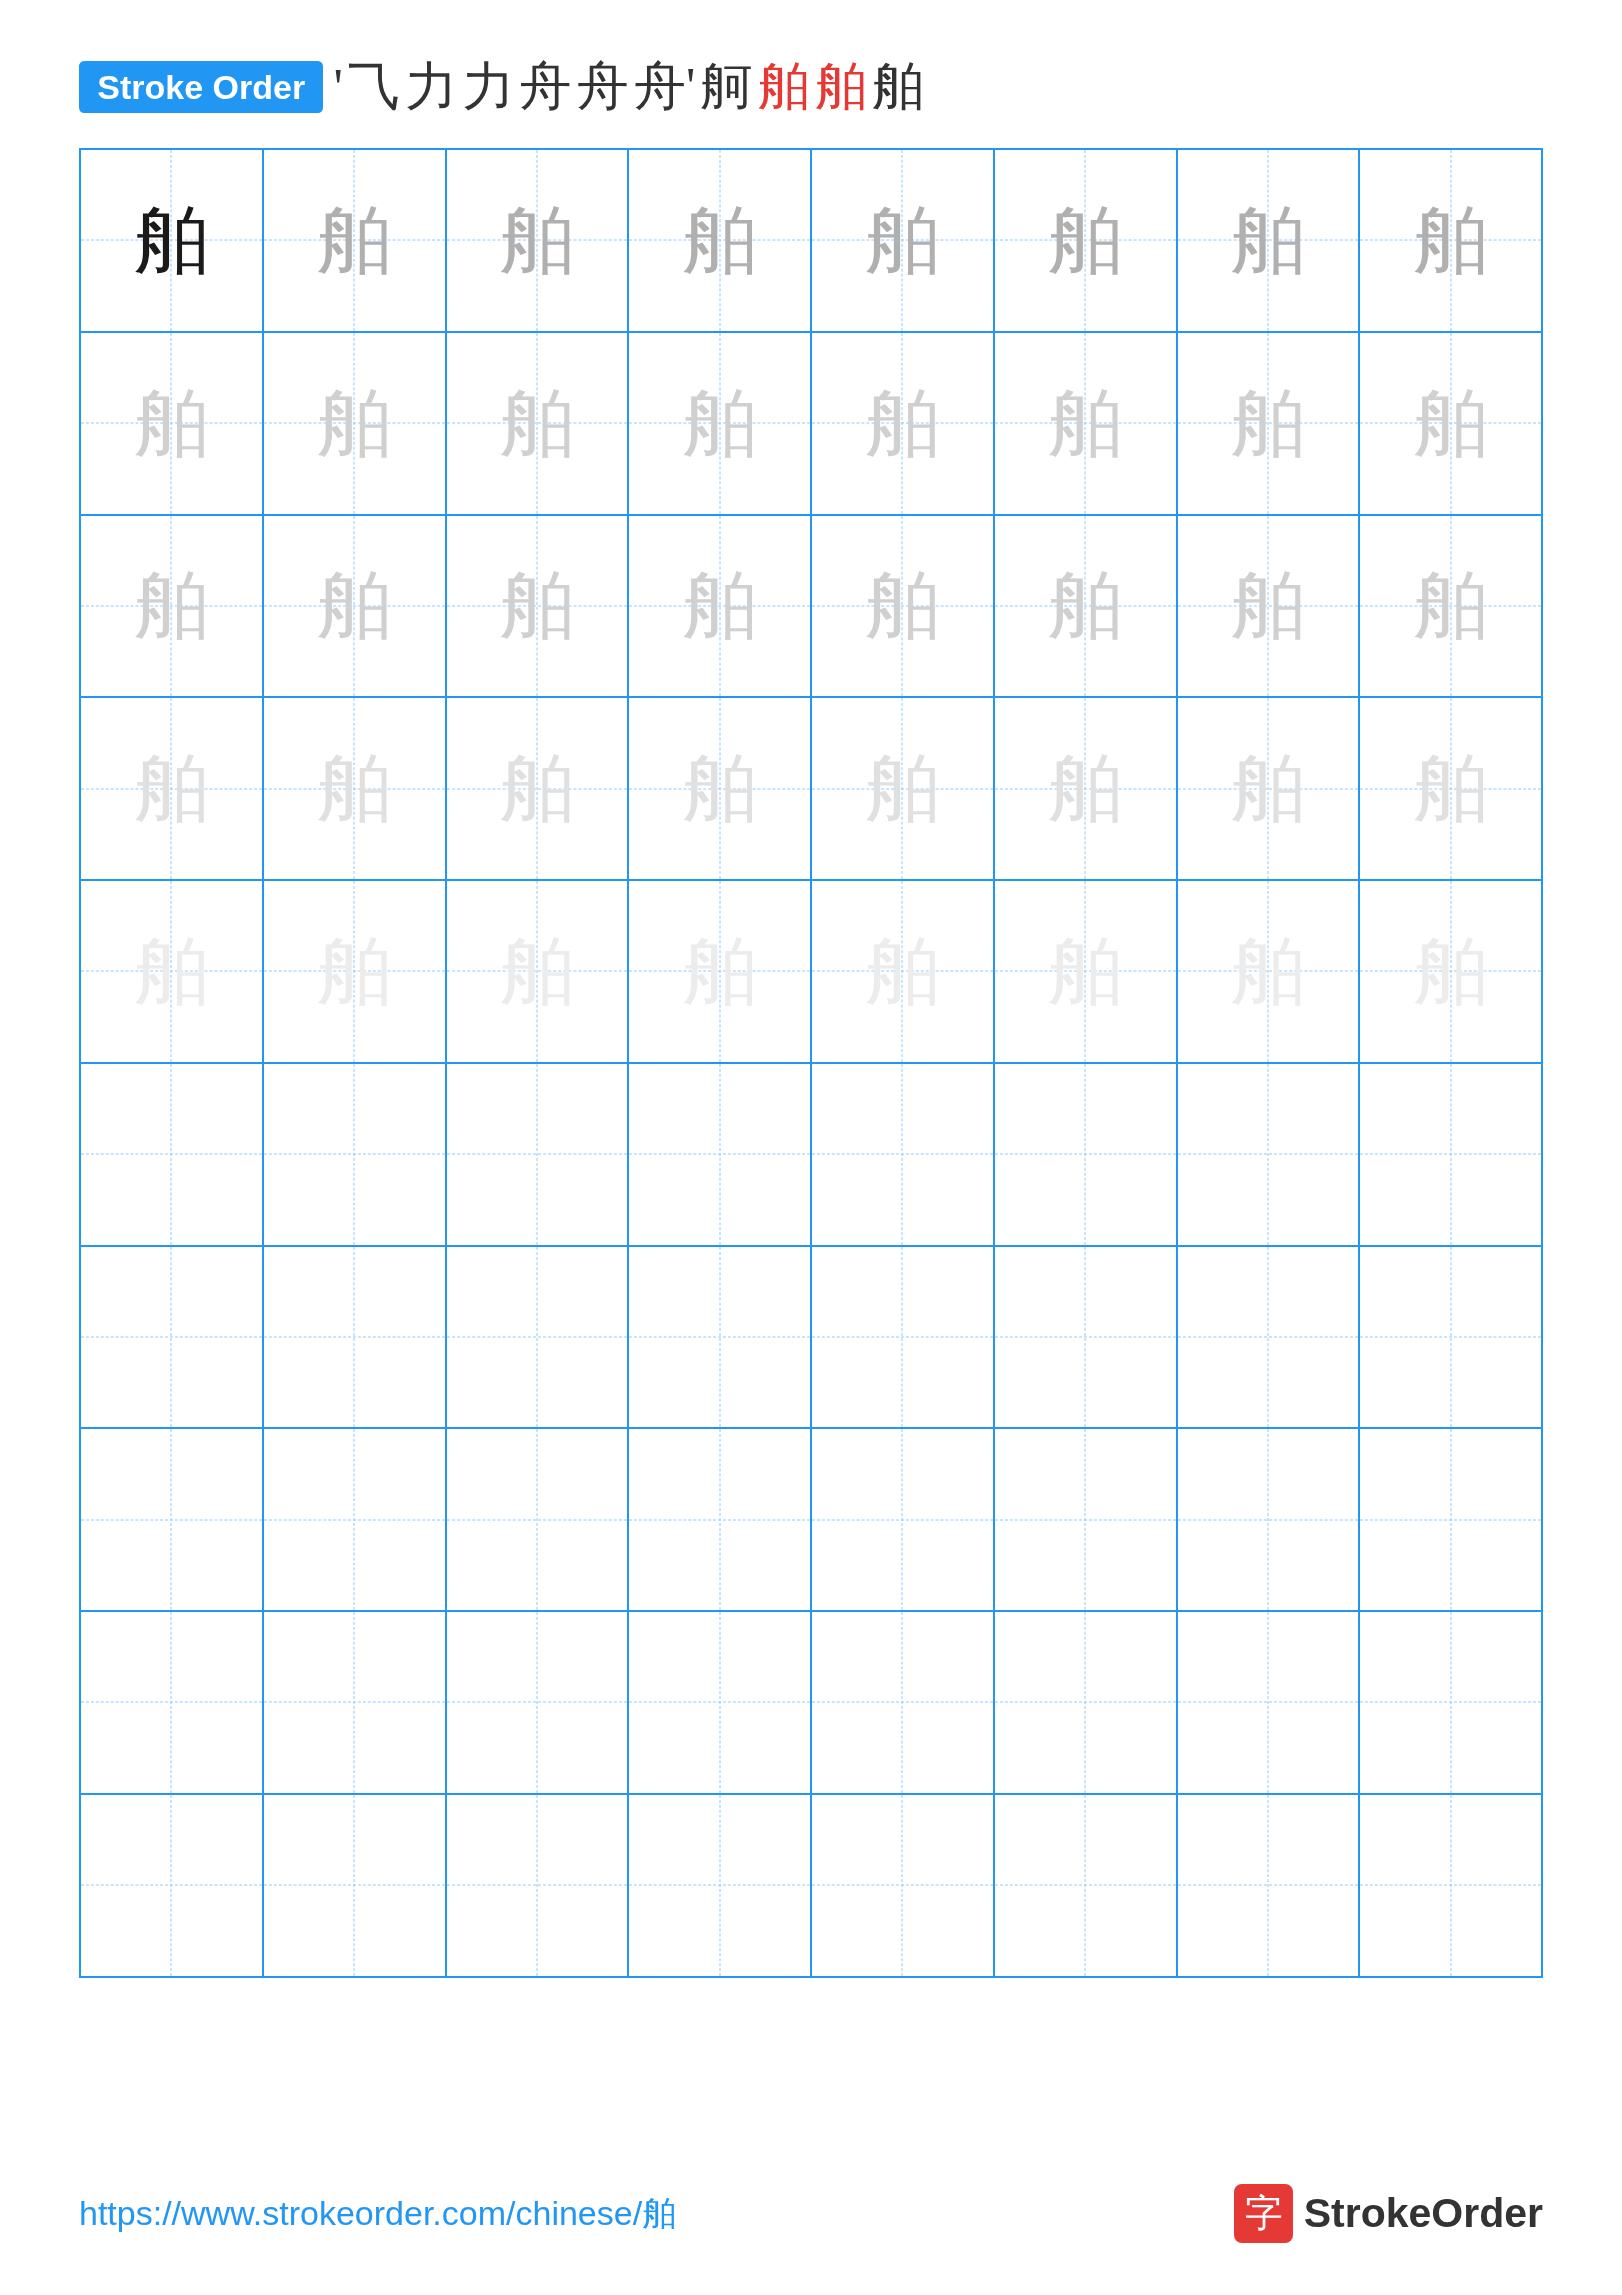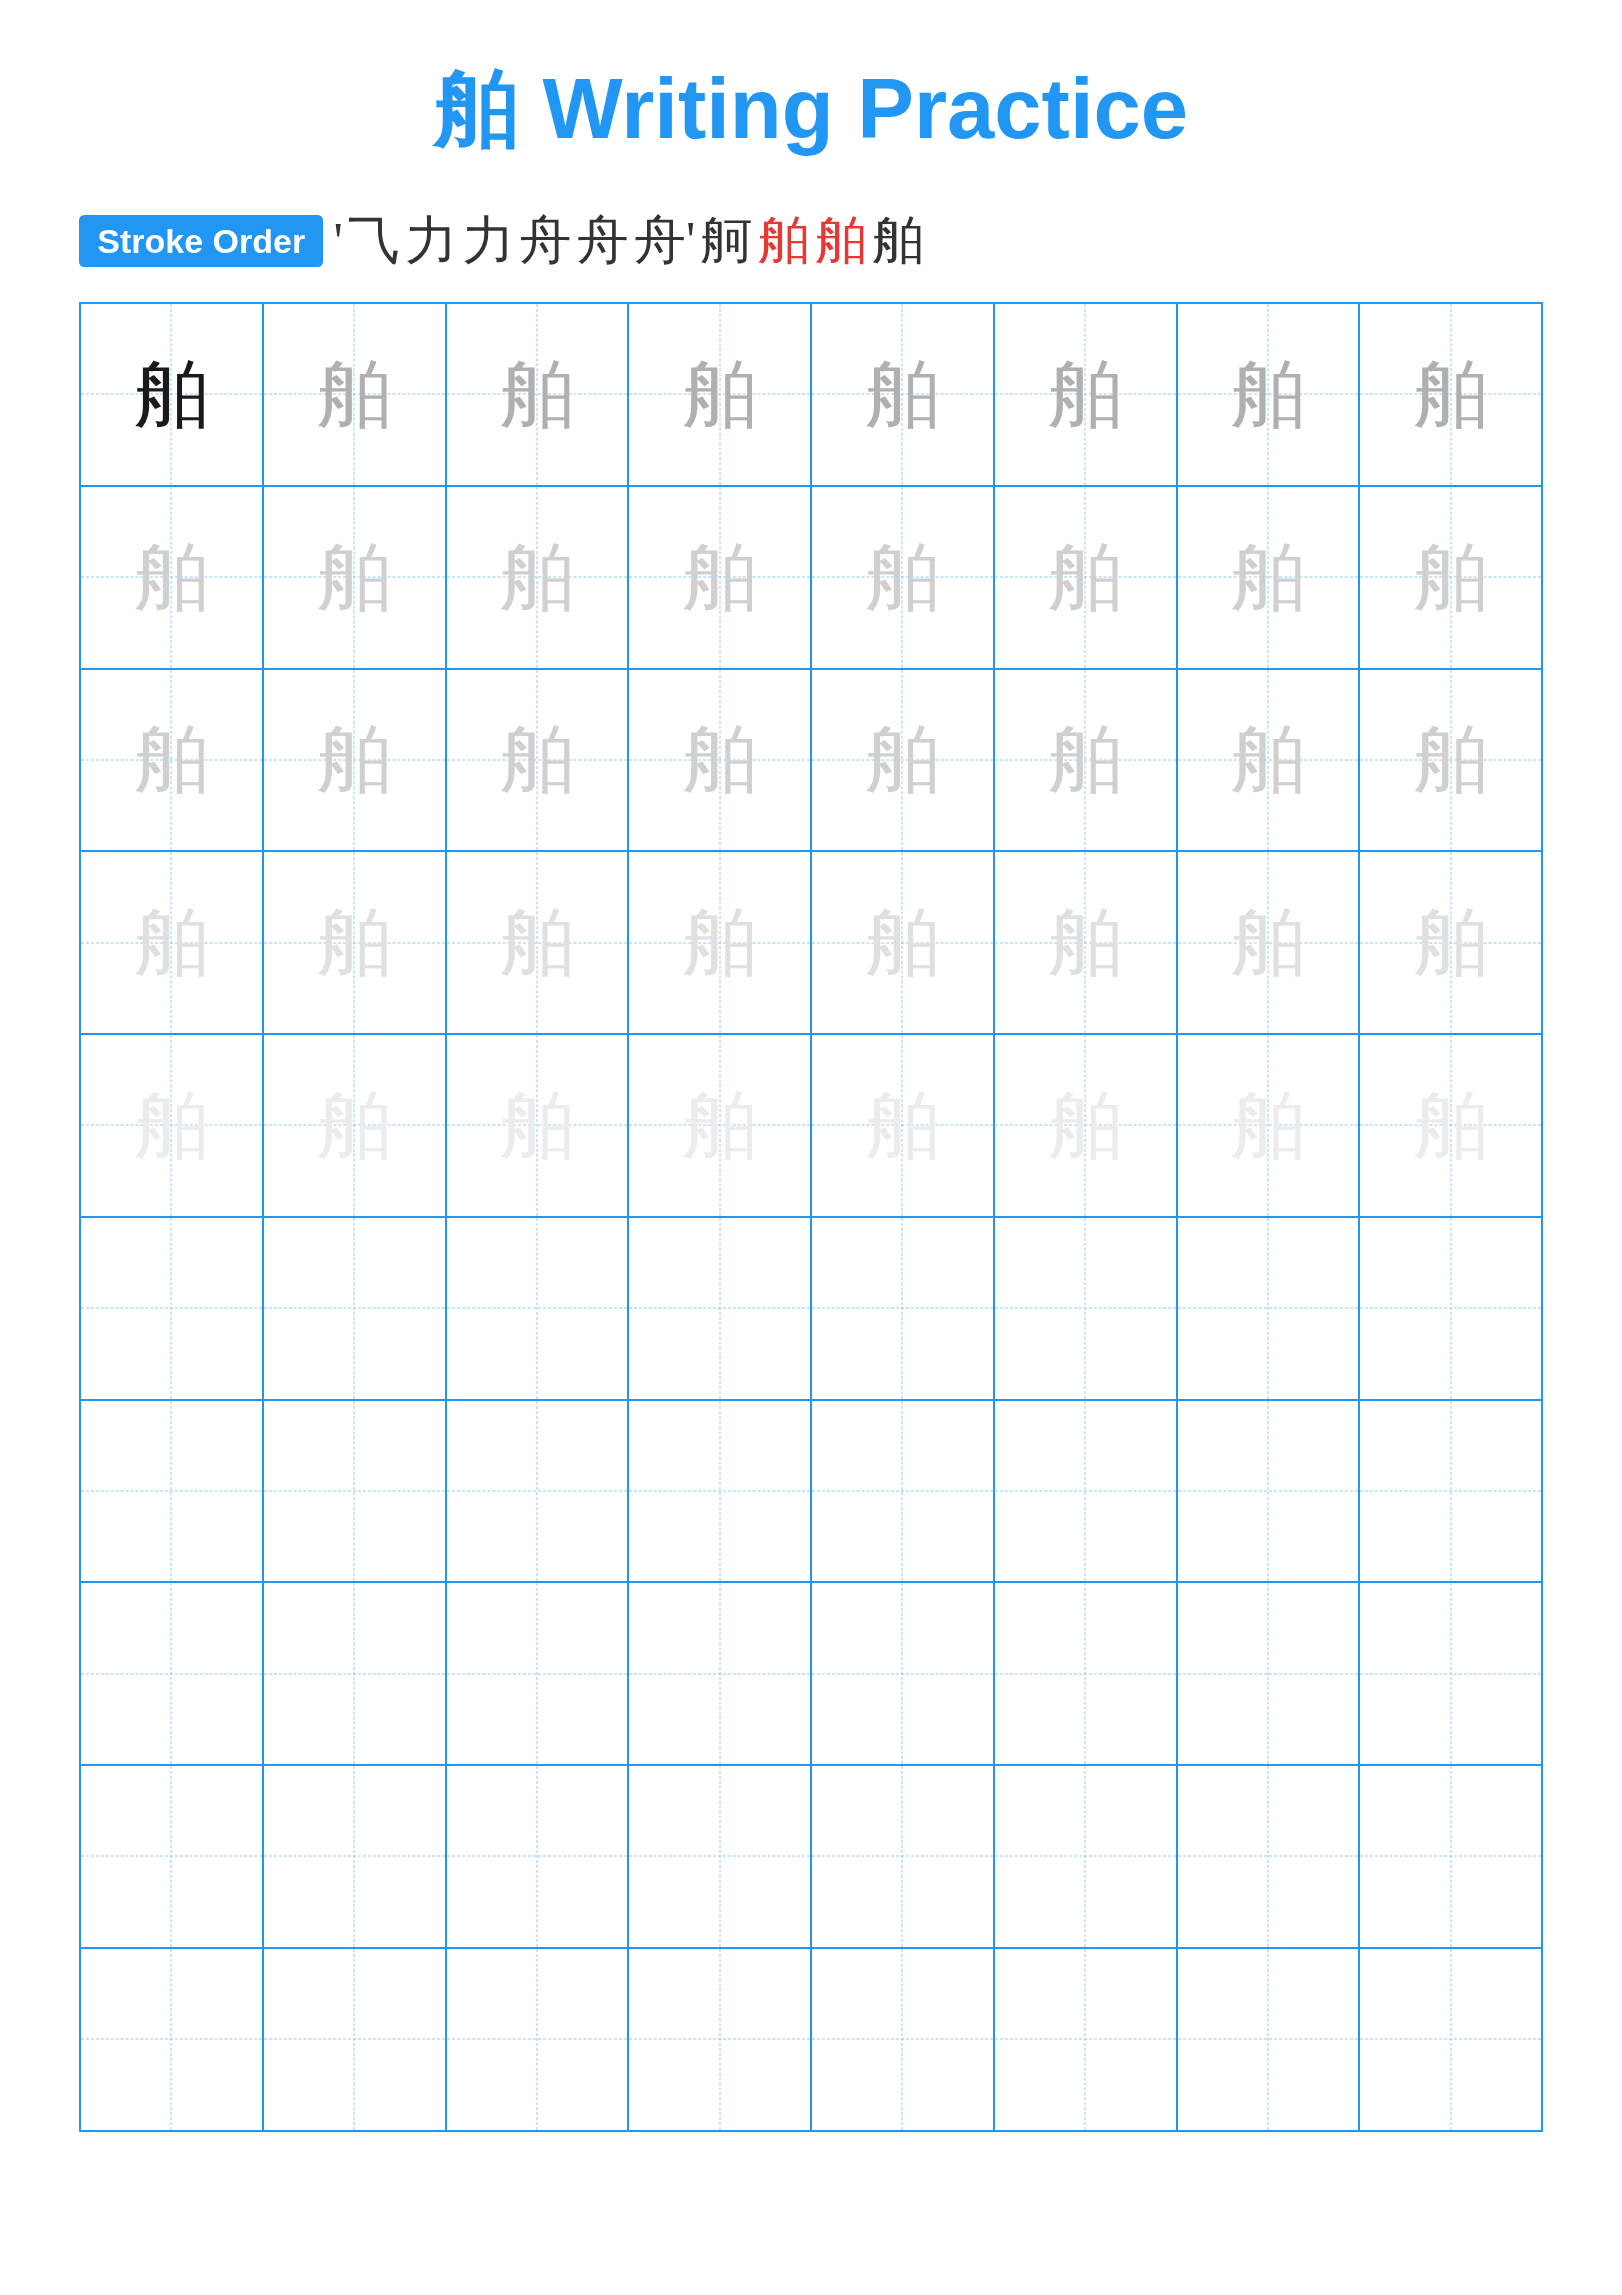--- a/index.html
+++ b/index.html
@@ -178,21 +178,20 @@
       font-family: sans-serif;
       font-weight: bold;
       color: #333;
     }
   </style>
 </head>
 <body>
 
 <div class="page">
 
-  <h1 class="title">舶 Writing Practice</h1>
 
   <div class="stroke-order-row">
     <span class="stroke-order-badge">Stroke Order</span>
     <div class="stroke-sequence">
       <span class="stroke-char">'</span>
       <span class="stroke-char">⺄</span>
       <span class="stroke-char">力</span>
       <span class="stroke-char">力</span>
       <span class="stroke-char">舟</span>
       <span class="stroke-char">舟</span>
@@ -391,15 +390,24 @@
       <div class="grid-cell"></div>
       <div class="grid-cell"></div>
       <div class="grid-cell"></div>
       <div class="grid-cell"></div>
       <div class="grid-cell"></div>
       <div class="grid-cell"></div>
     </div>
 
   </div>
 
+  <div class="footer">
+    <a class="footer-url" href="#">https://www.strokeorder.com/chinese/舶</a>
+    <div class="footer-logo">
+      <div class="footer-logo-icon">
+        <span>字</span>
+      </div>
+      <span class="footer-logo-text">StrokeOrder</span>
+    </div>
+  </div>
 
 </div>
 
 
 </body></html>

